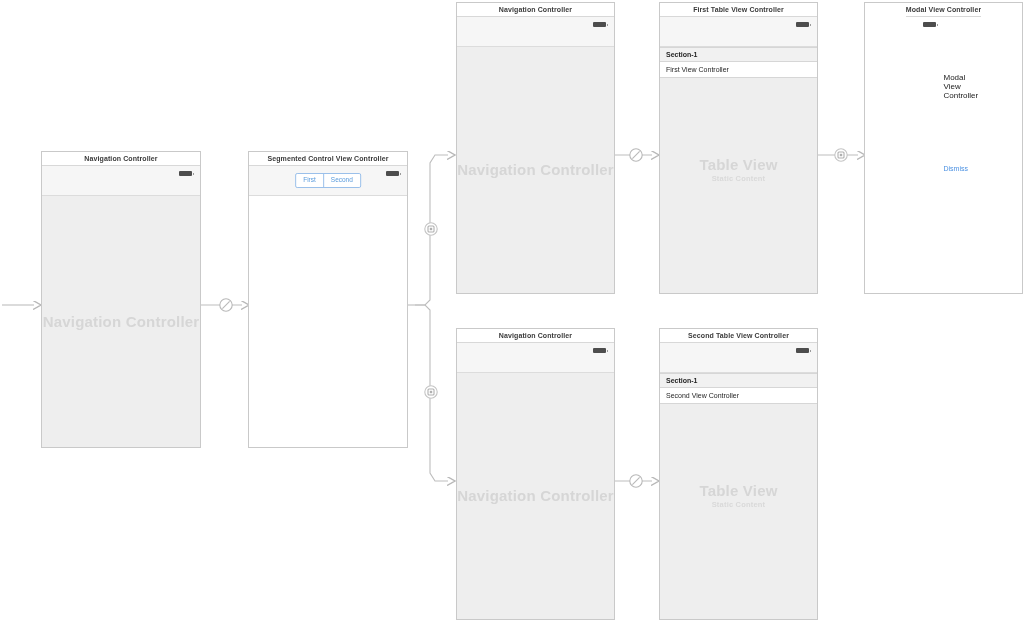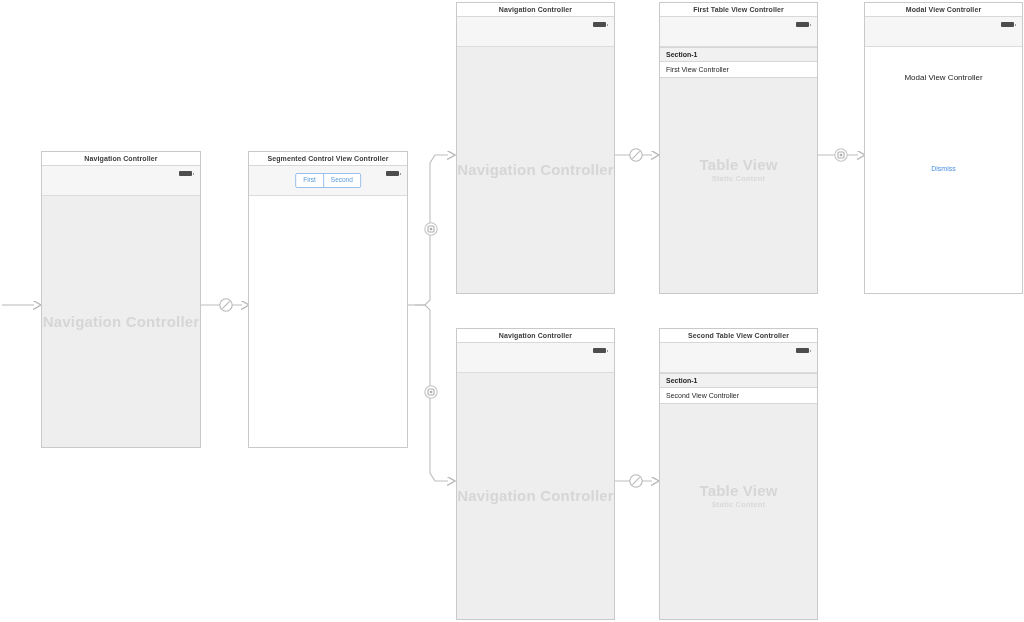--- a/index.html
+++ b/index.html
@@ -245,21 +245,21 @@
         <div class="tbl-header">Section-1</div>
         <div class="tbl-cell">First View Controller</div>
       </div>
       <div class="placeholder">
         <span>Table View</span>
         <span class="sub">Static Content</span>
       </div>
     </div>
   </div>
 
-  <div class="scene" style="left:864px;top:2px;width:159px;height:292px;">
+  <div class="scene" style="left:864px;top:2px;width:159px;height:292px;align-items:center;">
     <div class="scene-title">Modal View Controller</div>
     <div class="navbar">
       <div class="statusbattery"></div>
     </div>
     <div class="body-area body-white">
       <div class="modal-label">Modal View Controller</div>
       <div class="modal-dismiss">Dismiss</div>
     </div>
   </div>
 

